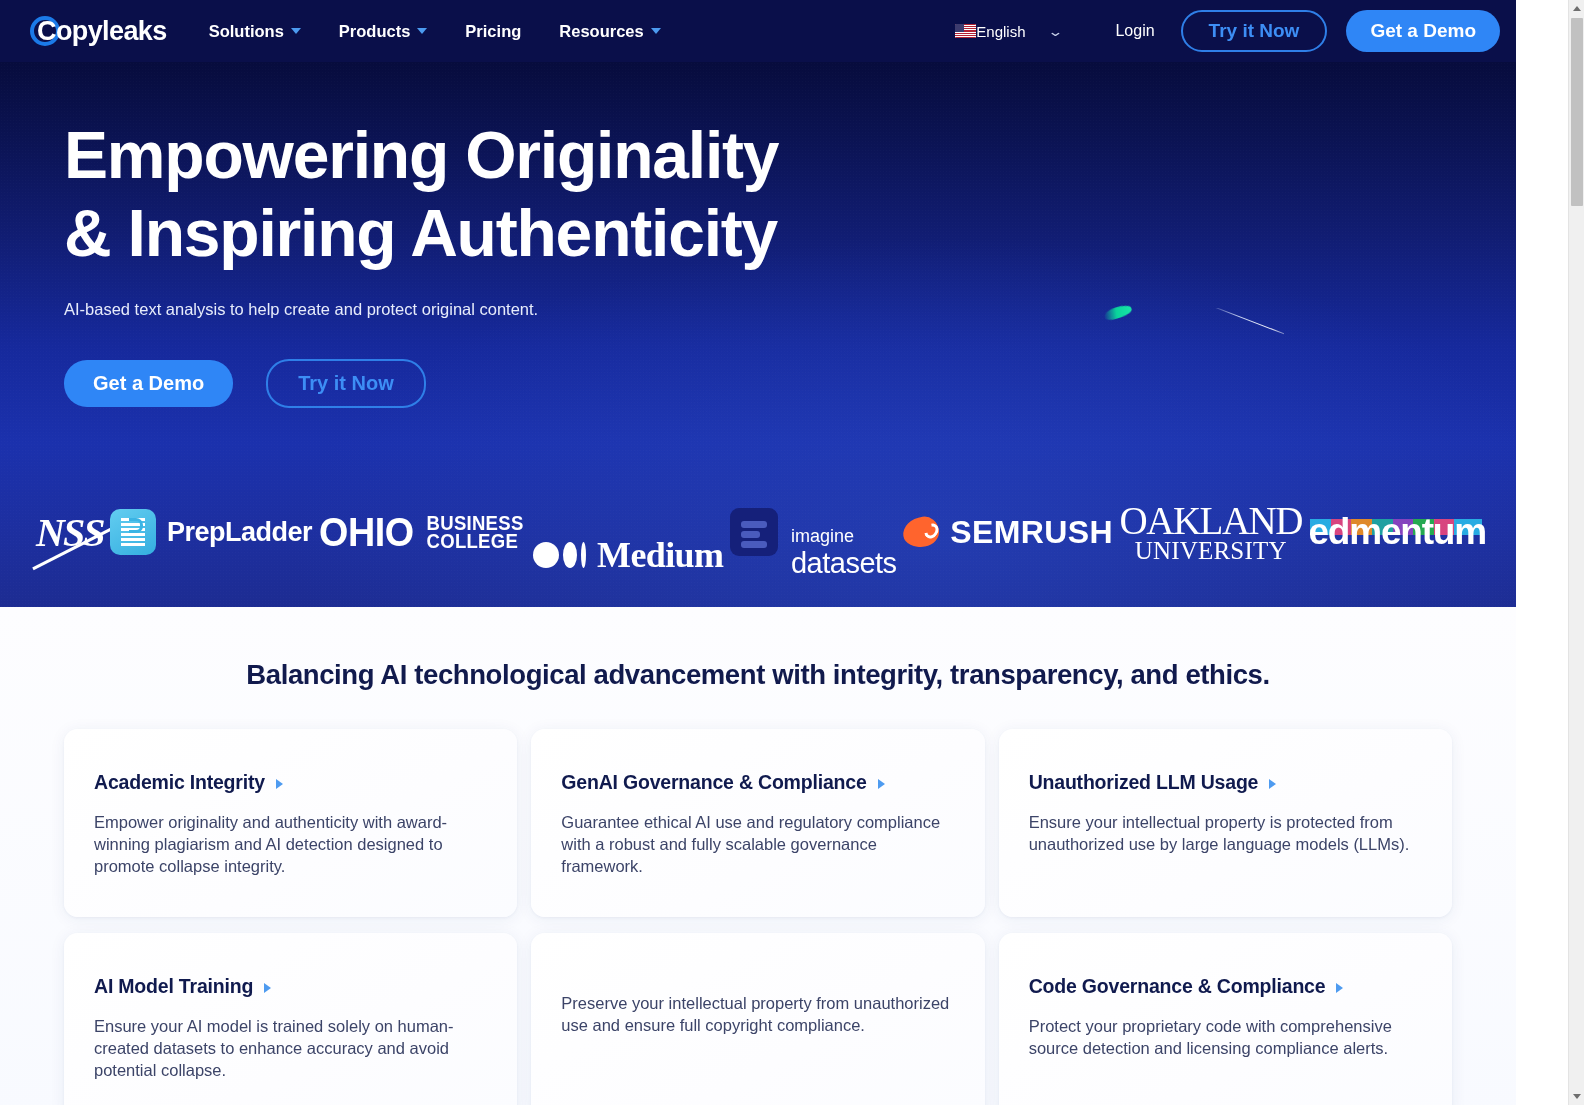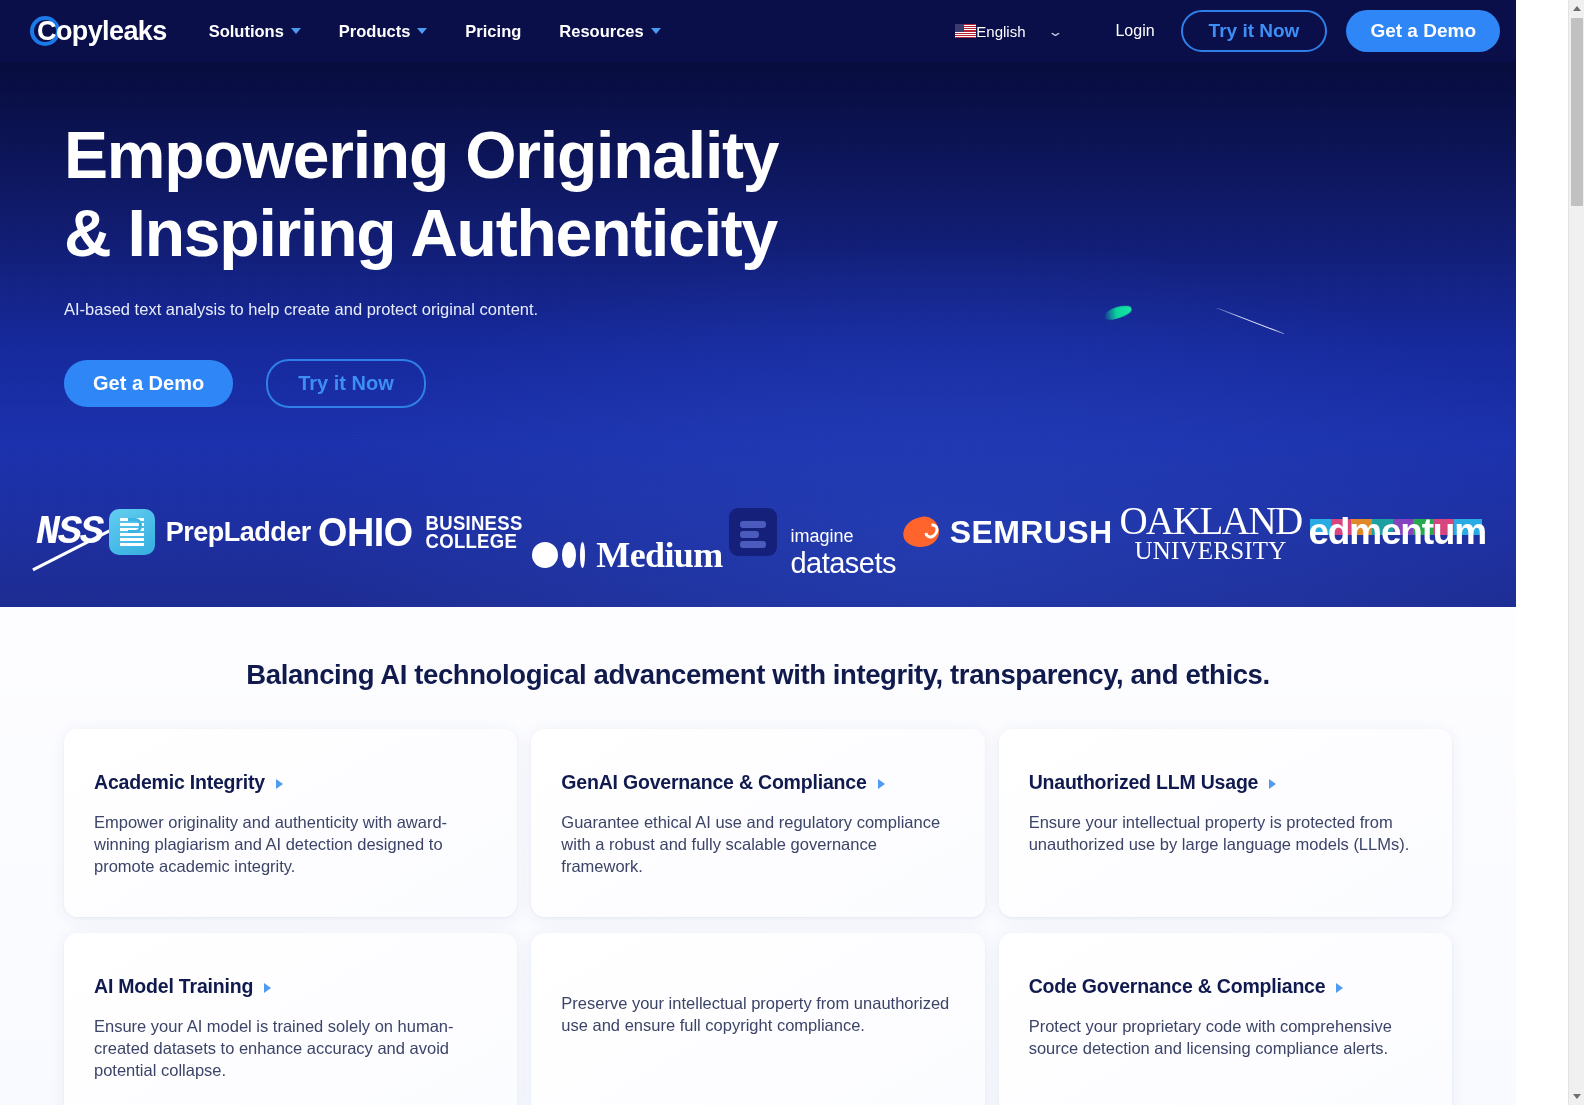--- a/index.html
+++ b/index.html
@@ -277,21 +277,21 @@
     color: #ffffff;
     flex: 0 0 auto;
   }
   
   .brand-nss {
     position: relative;
     font-size: 40px;
     font-weight: 800;
     font-style: italic;
     letter-spacing: -2px;
-    font-family: Liberation Mono, monospace;
+    font-family: Liberation Serif, serif;
     align-items: center;
   }
   .brand-nss .swoosh {
     position: absolute;
     left: -10px; top: 30px;
     width: 125px; height: 2.5px;
     background: #ffffff;
     transform: rotate(-27deg);
   }
   .brand-nss .swoosh::after {
@@ -656,21 +656,21 @@
     <div class="section">
       <h2 class="section-title">Balancing AI technological advancement with integrity, transparency, and ethics.</h2>
 
       <div class="cards">
 
         <div class="card">
           <div class="card-head">
             <span class="card-title">Academic Integrity</span>
             <span class="arrow"></span>
           </div>
-          <p class="card-body">Empower originality and authenticity with award-winning plagiarism and AI detection designed to promote academic integrity.</p>
+          <p class="card-body">Empower originality and authenticity with award-winning plagiarism and AI detection designed to promote collapse integrity.</p>
         </div>
 
         <div class="card">
           <div class="card-head">
             <span class="card-title">GenAI Governance &amp; Compliance</span>
             <span class="arrow"></span>
           </div>
           <p class="card-body">Guarantee ethical AI use and regulatory compliance with a robust and fully scalable governance framework.</p>
         </div>
 

